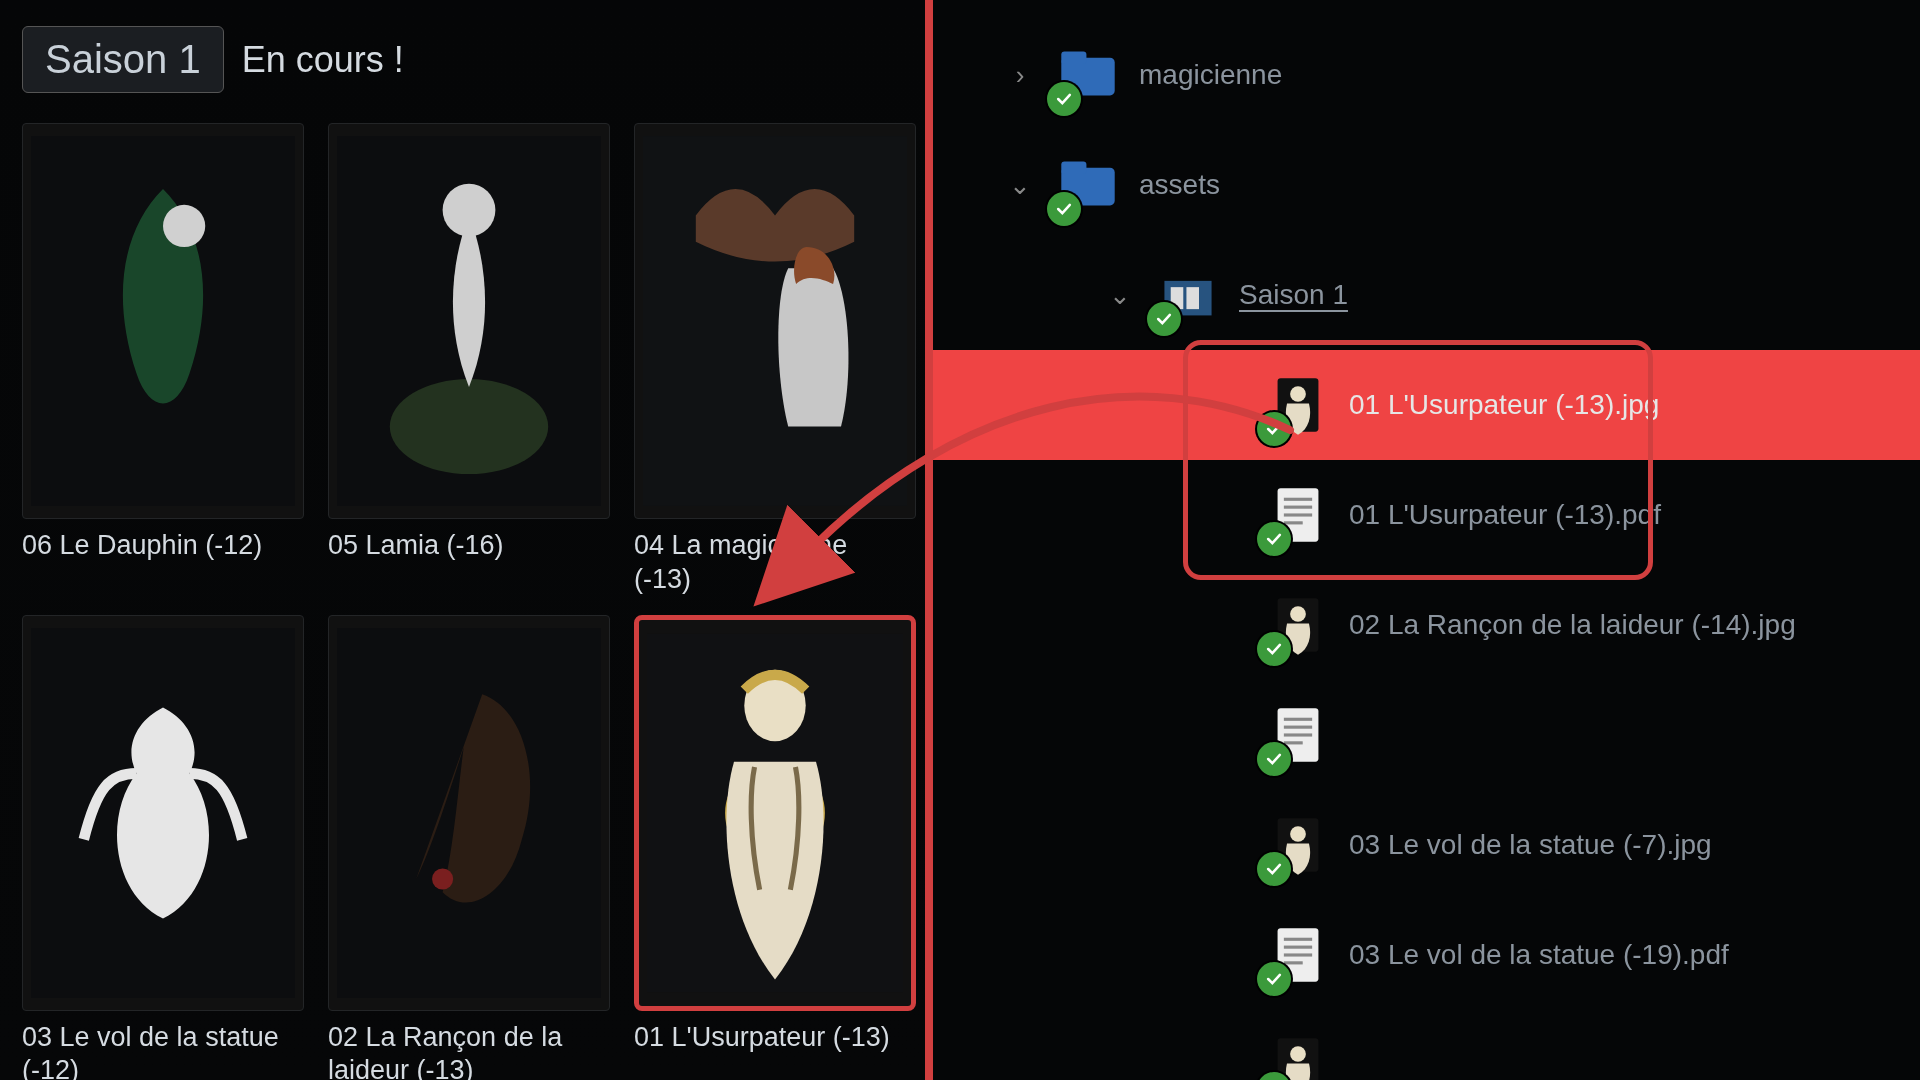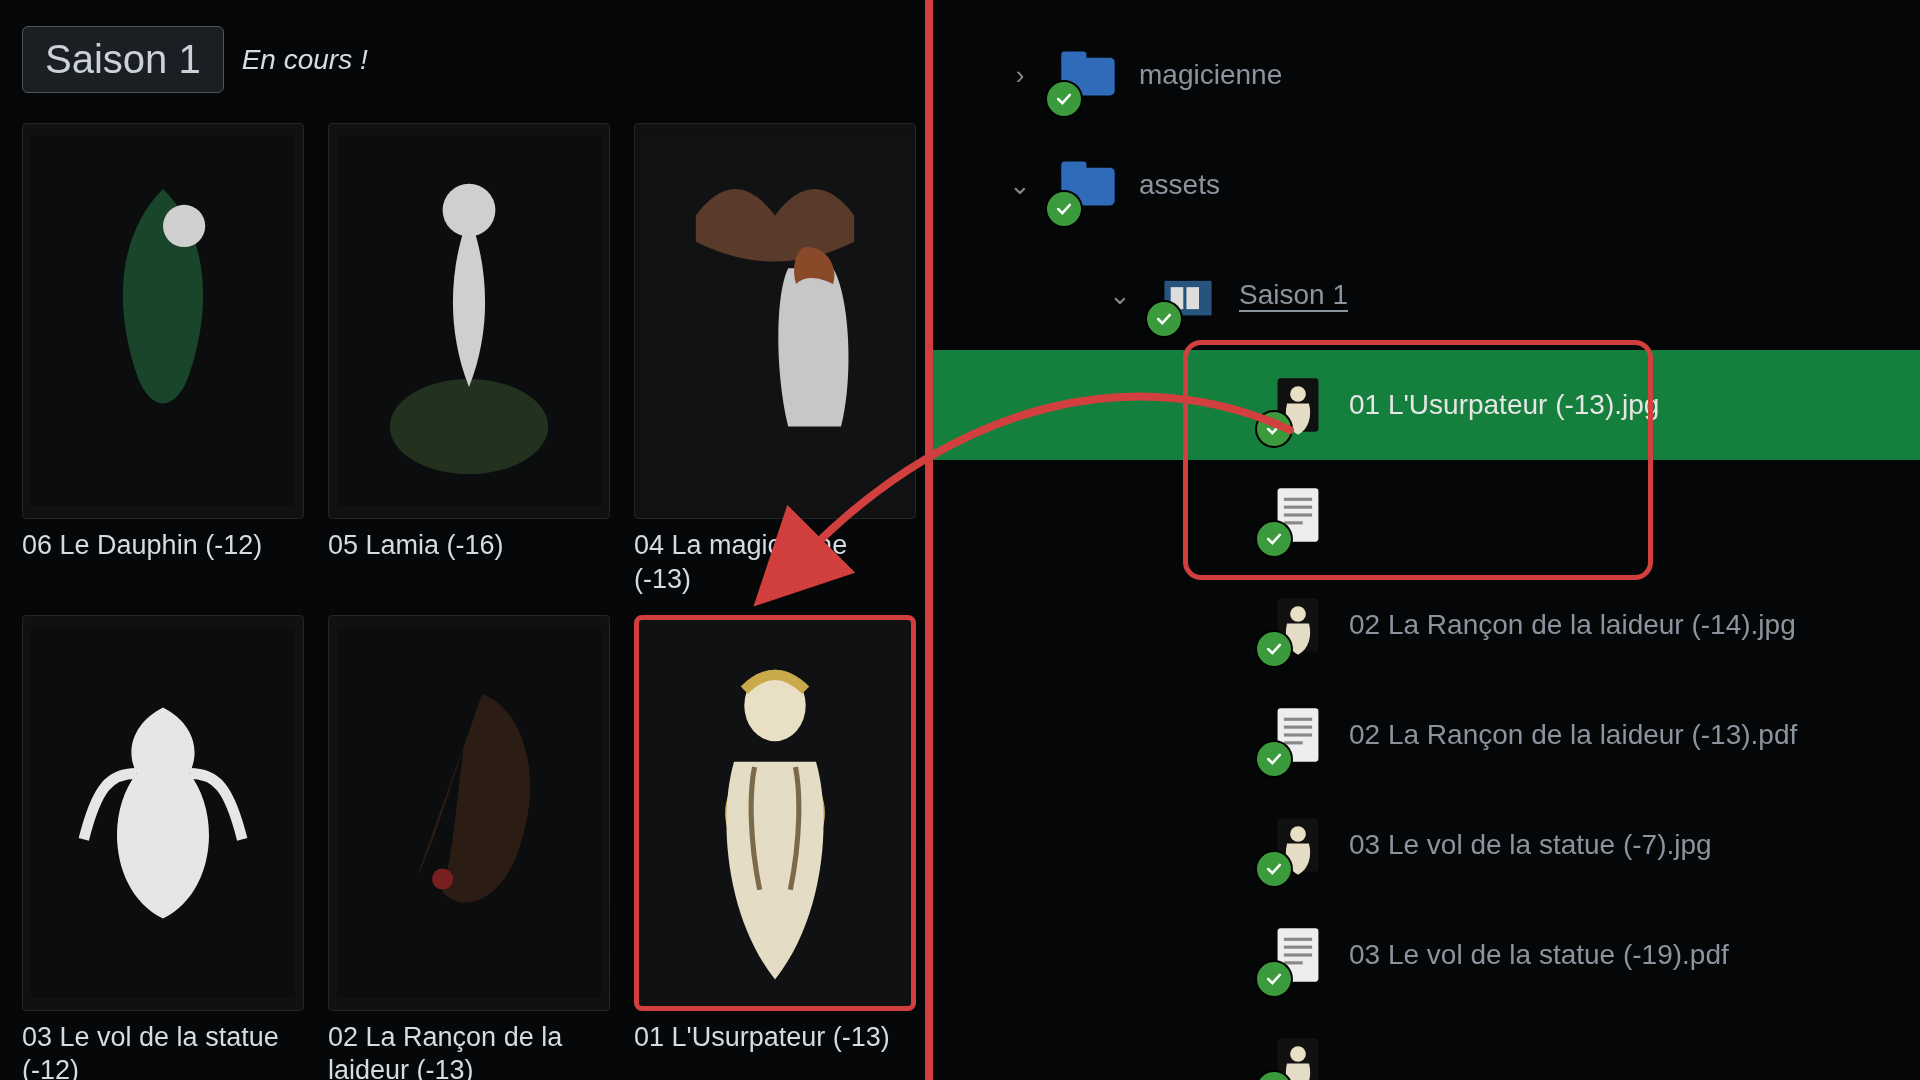--- a/index.html
+++ b/index.html
@@ -33,21 +33,21 @@
   }
   .season-row { display:flex; align-items:center; gap:18px; }
   .season-box {
     border:1px solid var(--box-stroke);
     background:#1b1e22;
     padding: 10px 22px;
     border-radius:6px;
     font-size:40px;
     color:#c9d1d9;
   }
-  .season-status { font-size:28px; color:var(--text);font-style:italic; }
+  .season-status { font-size:36px; color:var(--text); }
 
   .cards {
     margin-top:30px;
     display:grid;
     grid-template-columns: repeat(3, 1fr);
     gap: 18px 18px;
     width: 900px;
   }
   .card { width: 260px; }
   .thumb {
@@ -113,21 +113,21 @@
     width:34px; height:34px;
     border-radius:50%;
     background: var(--check-green);
     display:flex;align-items:center;justify-content:center;
     box-shadow:0 0 0 2px #000;
   }
   .check svg { width:20px; height:20px; }
 
   .row .name { color:var(--text-dim); }
   .row .name.under { text-decoration: underline; text-underline-offset:6px; }
-  .row.selected { background:#15803d; }
+  .row.selected { background:#ef4444; }
   .row.selected .name { color:#e6e6e6; }
 
   
   .callout {
     position:absolute;
     border:5px solid var(--accent-red);
     border-radius:18px;
     pointer-events:none;
     z-index:5;
   }
@@ -312,20 +312,21 @@
               <rect x="8" y="4" width="26" height="34" rx="2" fill="#eee"></rect>
               <rect x="12" y="10" width="18" height="2" fill="#888"></rect>
               <rect x="12" y="15" width="18" height="2" fill="#888"></rect>
               <rect x="12" y="20" width="18" height="2" fill="#888"></rect>
               <rect x="12" y="25" width="12" height="2" fill="#888"></rect>
             </svg><span class="check">
     <svg viewBox="0 0 24 24">
                 <path d="M5 12 L10 17 L19 7" stroke="#fff" stroke-width="3" fill="none" stroke-linecap="round"></path>
               </svg>
             </span></span>
+    <span class="name">01 L'Usurpateur (-13).pdf</span>
   </div>
       </li>
       <li>
         <div class="row depth3 ">
     <span class="chev"></span>
     <span class="file-ic">
     <svg viewBox="0 0 42 42">
               <rect x="8" y="4" width="26" height="34" rx="2" fill="#111"></rect>
               <circle cx="21" cy="14" r="5" fill="#e9dfc5"></circle>
               <path d="M14 20 C12 28 14 36 21 40 C28 36 30 28 28 20 Z" fill="#e5dcc6"></path>
@@ -345,21 +346,20 @@
               <rect x="8" y="4" width="26" height="34" rx="2" fill="#eee"></rect>
               <rect x="12" y="10" width="18" height="2" fill="#888"></rect>
               <rect x="12" y="15" width="18" height="2" fill="#888"></rect>
               <rect x="12" y="20" width="18" height="2" fill="#888"></rect>
               <rect x="12" y="25" width="12" height="2" fill="#888"></rect>
             </svg><span class="check">
     <svg viewBox="0 0 24 24">
                 <path d="M5 12 L10 17 L19 7" stroke="#fff" stroke-width="3" fill="none" stroke-linecap="round"></path>
               </svg>
             </span></span>
-    <span class="name">02 La Rançon de la laideur (-13).pdf</span>
   </div>
       </li>
       <li>
         <div class="row depth3 ">
     <span class="chev"></span>
     <span class="file-ic">
     <svg viewBox="0 0 42 42">
               <rect x="8" y="4" width="26" height="34" rx="2" fill="#111"></rect>
               <circle cx="21" cy="14" r="5" fill="#e9dfc5"></circle>
               <path d="M14 20 C12 28 14 36 21 40 C28 36 30 28 28 20 Z" fill="#e5dcc6"></path>

